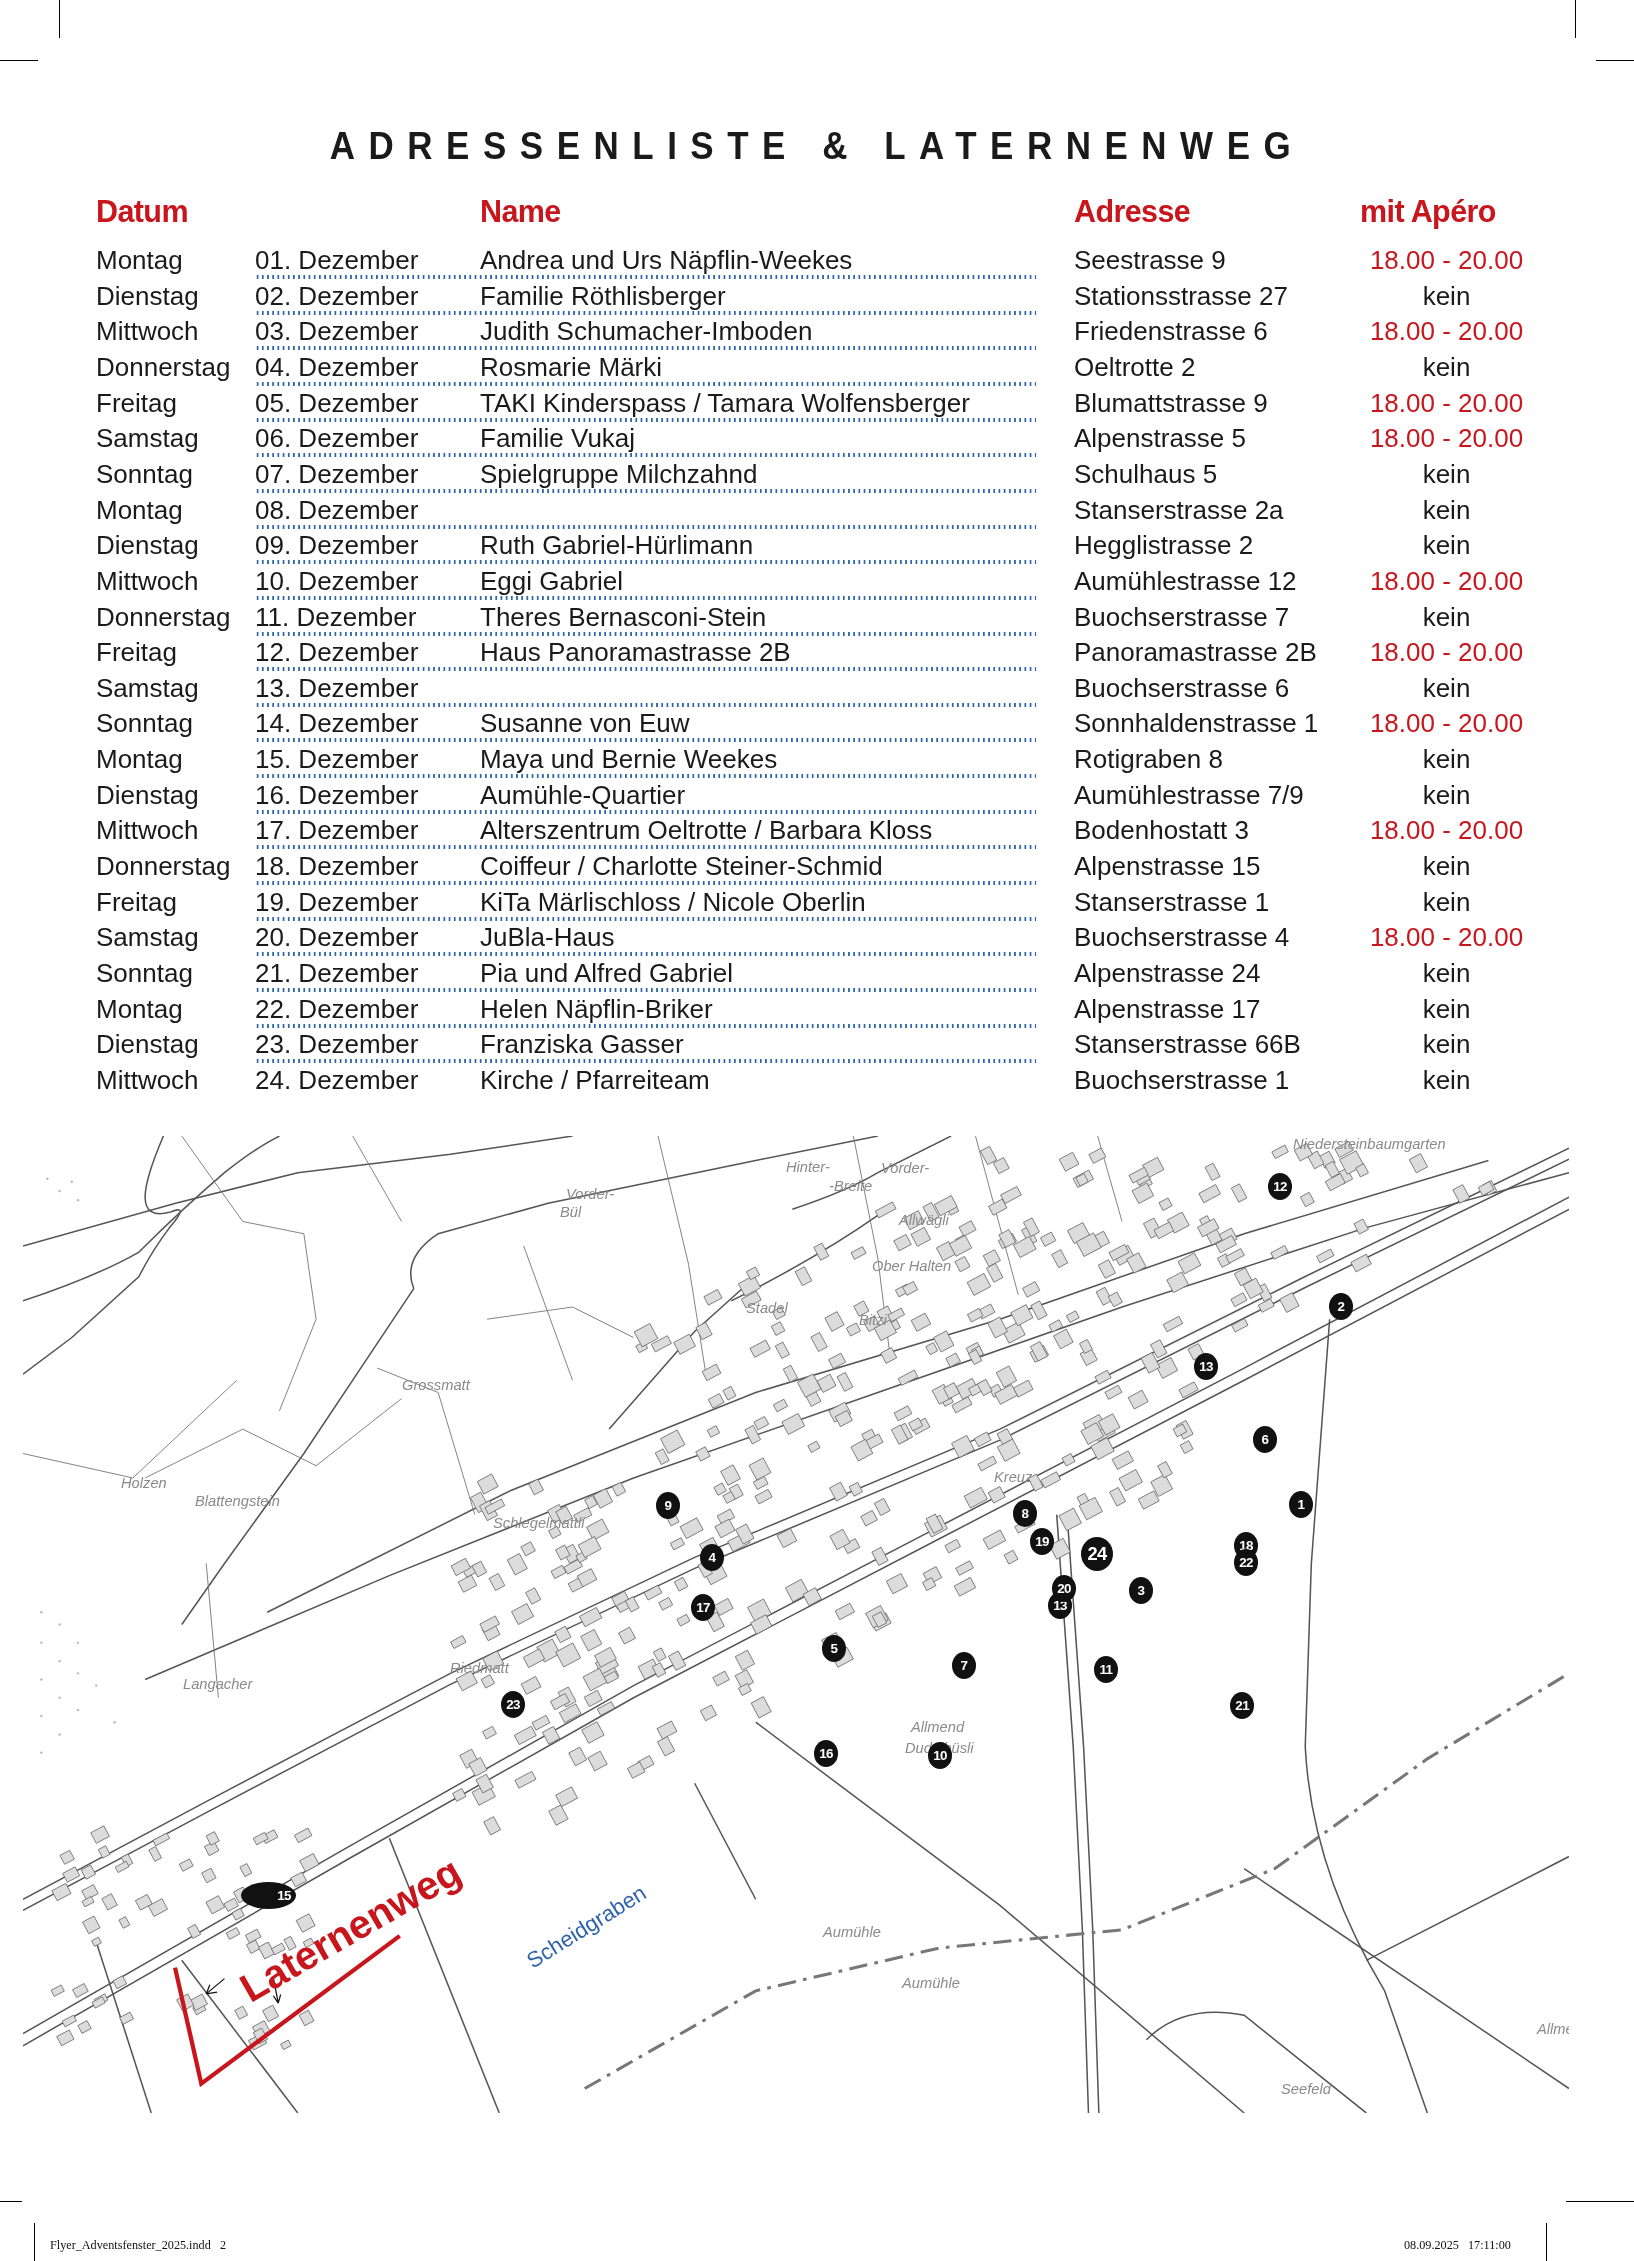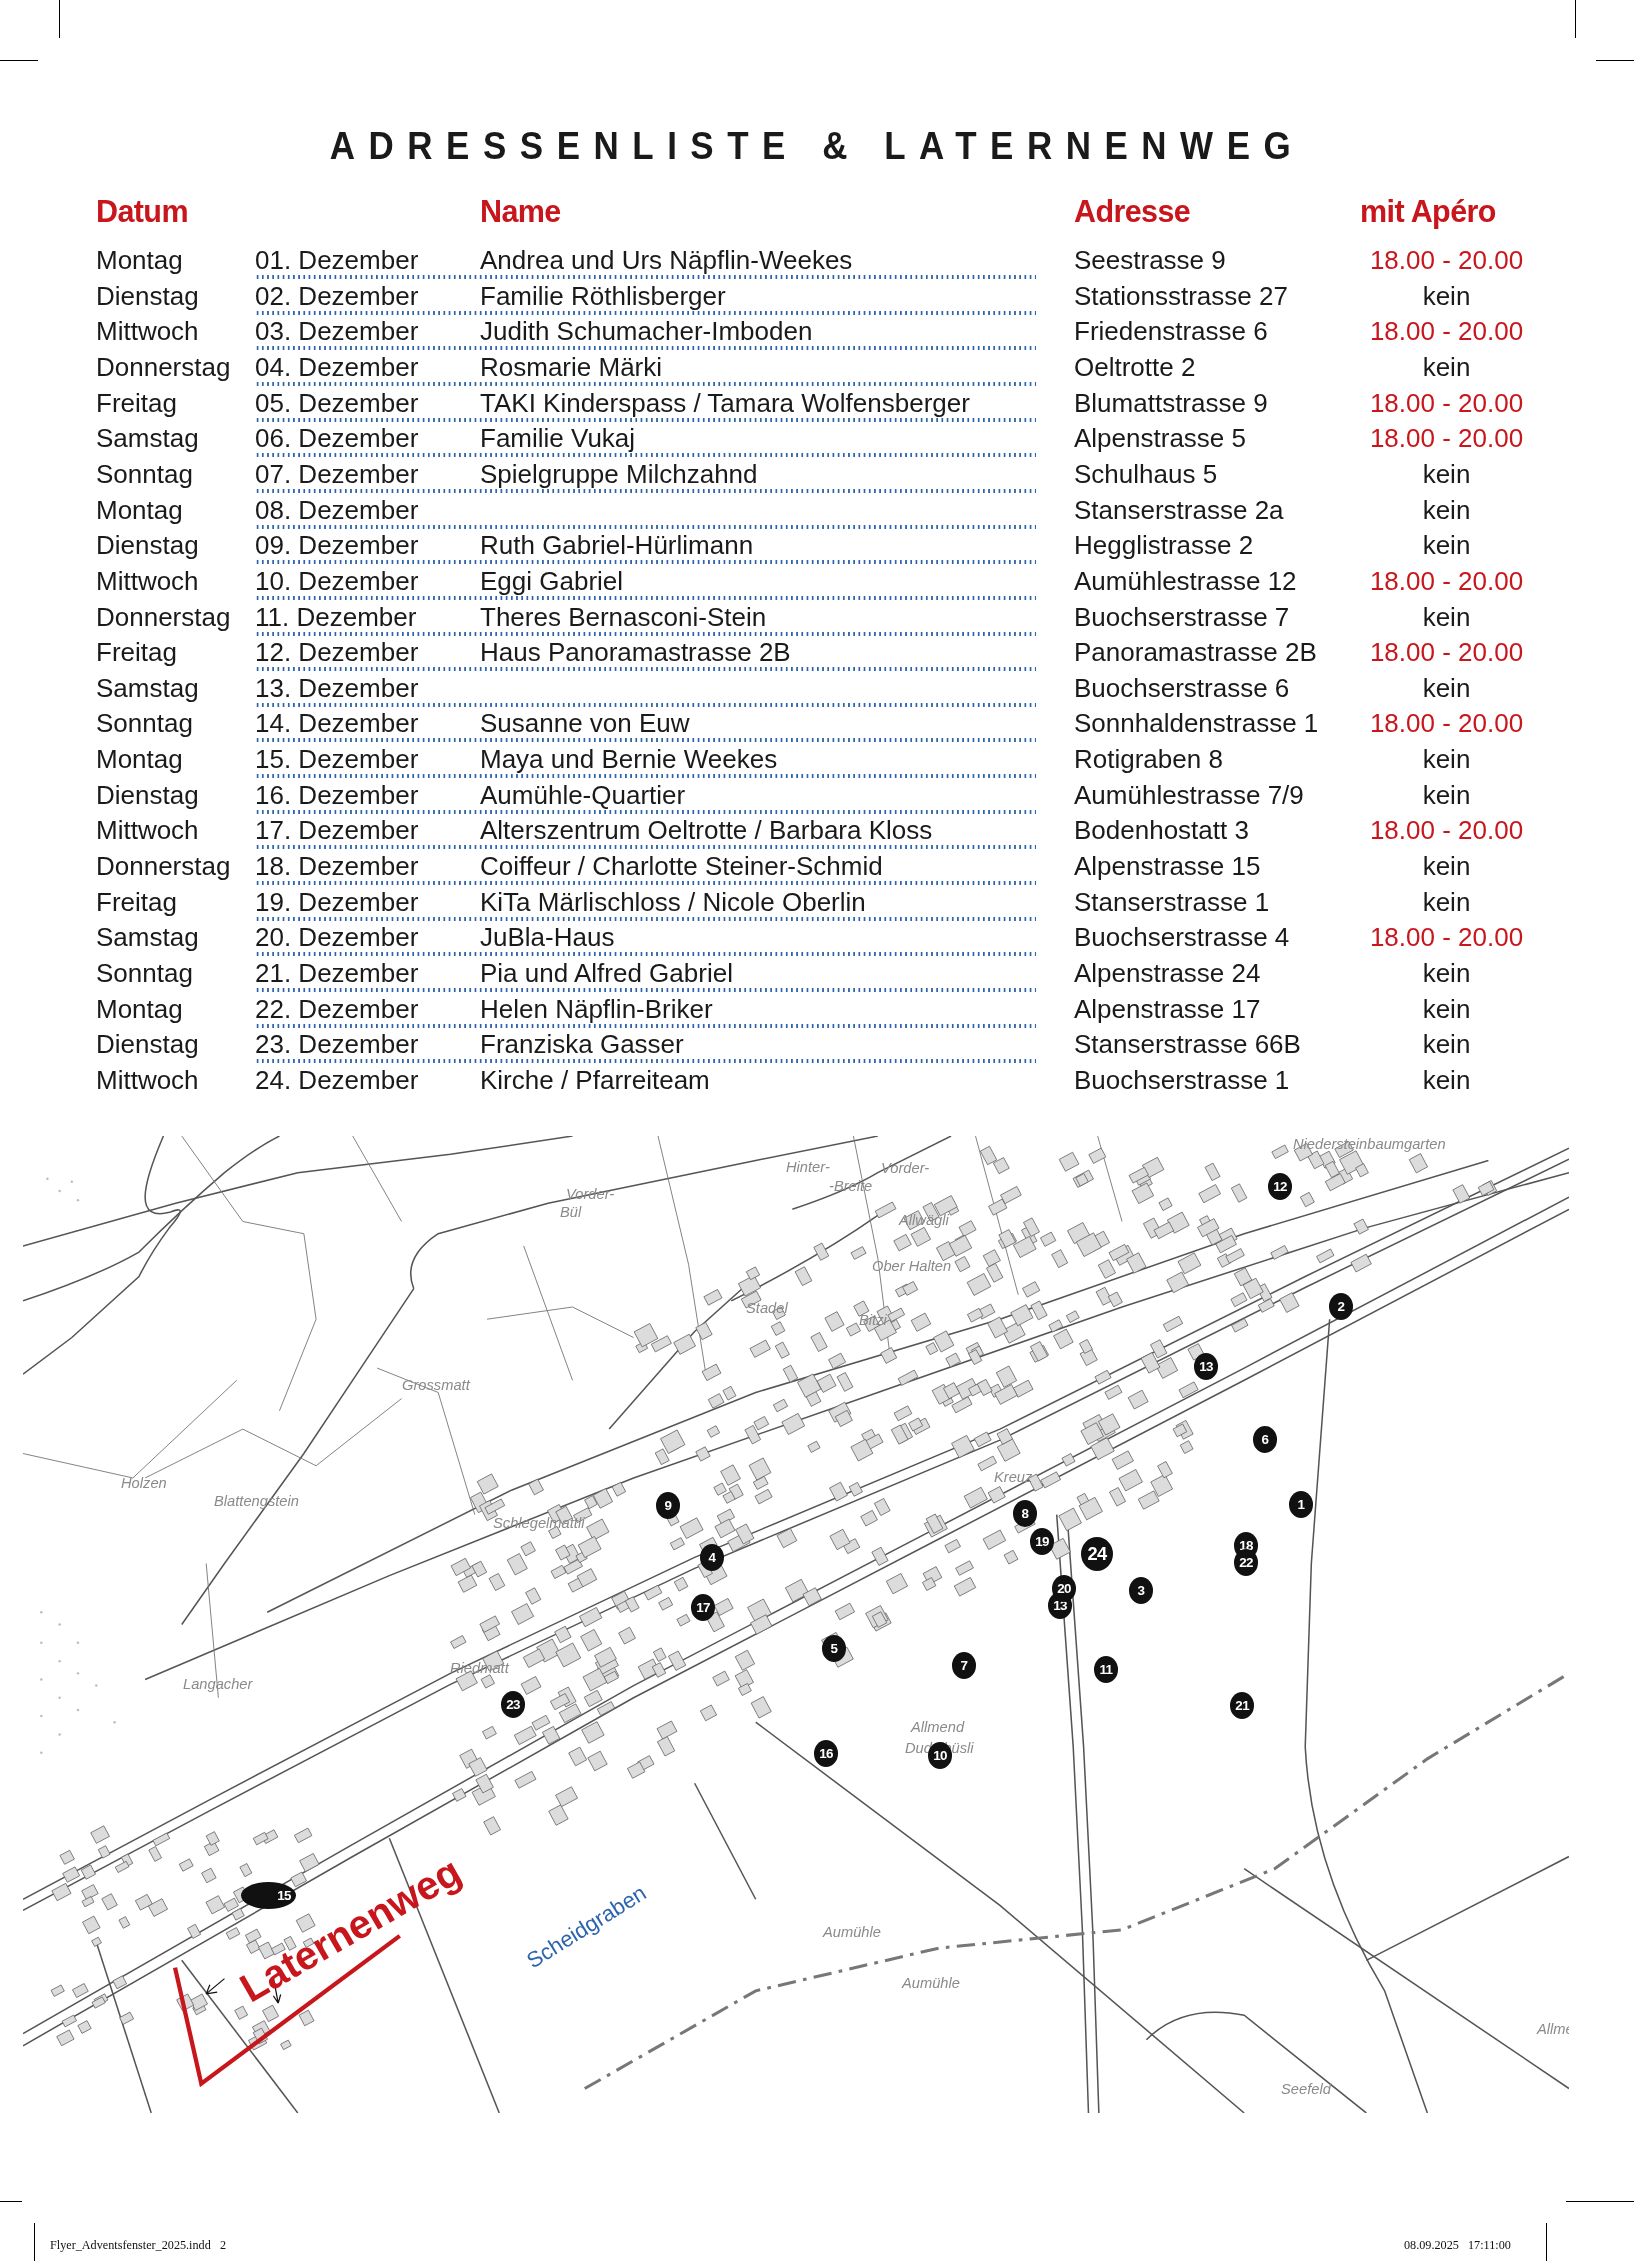--- a/index.html
+++ b/index.html
@@ -740,21 +740,21 @@
   <div class="mlabel" style="left:543px;top:50px;">Vorder-</div>
   <div class="mlabel" style="left:537px;top:68px;">Bül</div>
   <div class="mlabel" style="left:763px;top:23px;">Hinter-</div>
   <div class="mlabel" style="left:806px;top:42px;">-Breite</div>
   <div class="mlabel" style="left:858px;top:24.4px;">Vorder-</div>
   <div class="mlabel" style="left:876px;top:76px;">Allwägli</div>
   <div class="mlabel" style="left:849px;top:122px;">Ober Halten</div>
   <div class="mlabel" style="left:723px;top:164px;">Stadel</div>
   <div class="mlabel" style="left:836px;top:176px;">Bitzi</div>
   <div class="mlabel" style="left:379px;top:241px;">Grossmatt</div>
-  <div class="mlabel" style="left:191px;top:357px;">Blattengstein</div>
+  <div class="mlabel" style="left:172px;top:357px;">Blattengstein</div>
   <div class="mlabel" style="left:470px;top:379px;">Schlegelmattli</div>
   <div class="mlabel" style="left:160px;top:540px;">Langacher</div>
   <div class="mlabel" style="left:427px;top:524px;">Riedmatt</div>
   <div class="mlabel" style="left:1270px;top:0px;">Niedersteinbaumgarten</div>
   <div class="mlabel" style="left:971px;top:333px;">Kreuz</div>
   <div class="mlabel" style="left:888px;top:583px;">Allmend</div>
   <div class="mlabel" style="left:882px;top:604px;">Dudelhüsli</div>
   <div class="mlabel" style="left:800px;top:788px;">Aumühle</div>
   <div class="mlabel" style="left:879px;top:839px;">Aumühle</div>
   <div class="mlabel" style="left:1258px;top:945px;">Seefeld</div>

